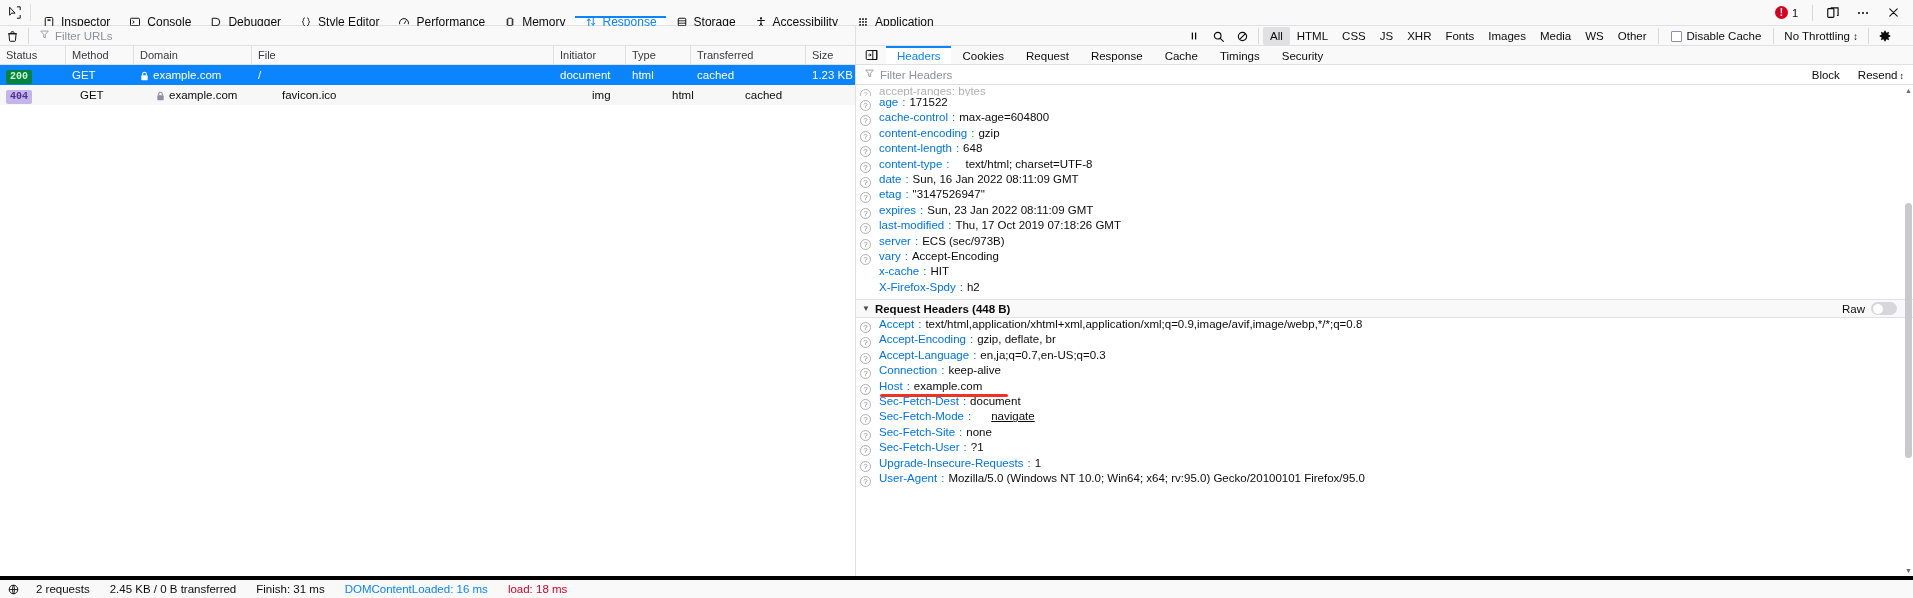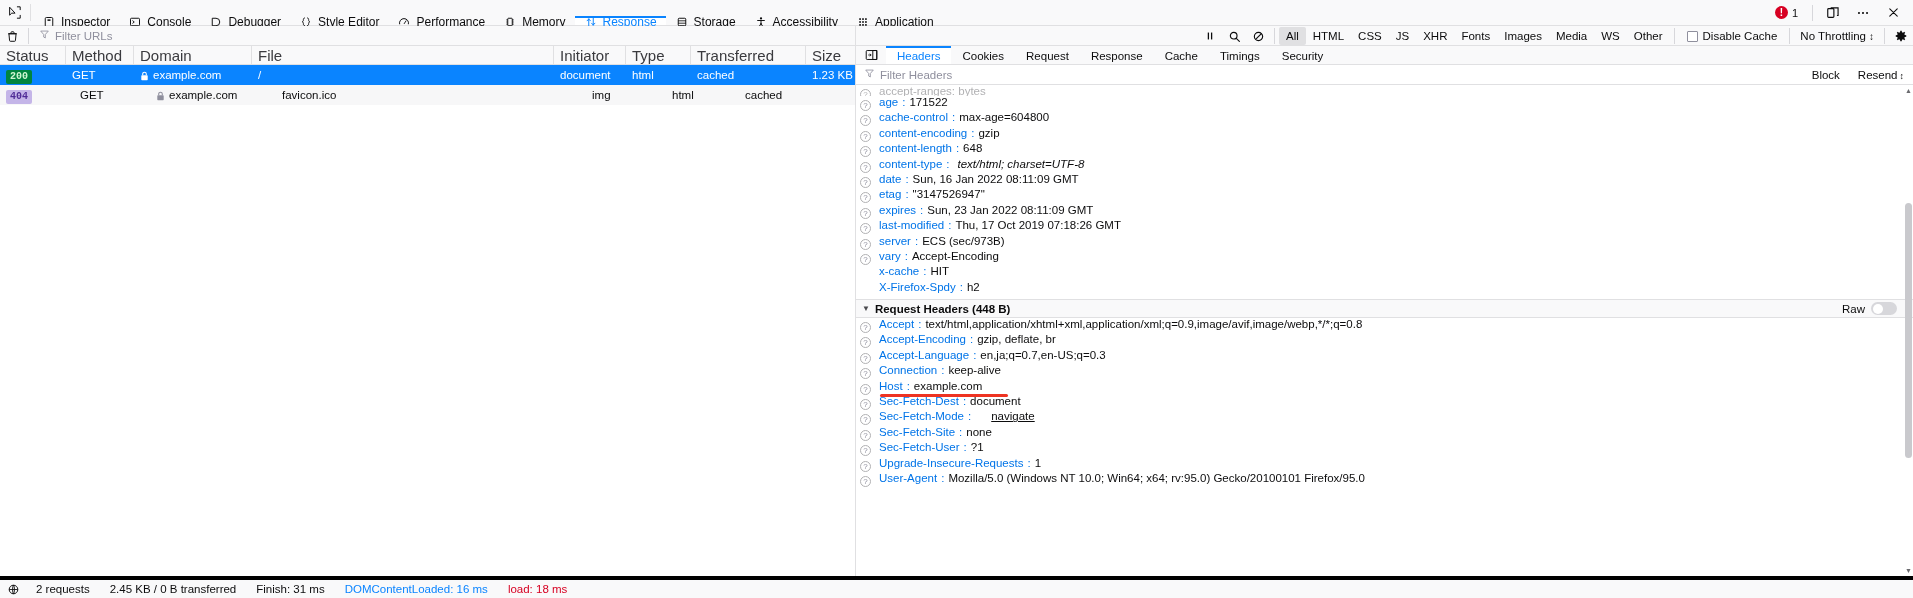--- a/index.html
+++ b/index.html
@@ -58,21 +58,21 @@
   .right-pane { flex:1 1 auto; display:flex; flex-direction:column; min-width:0; min-height:0; }
 
   
   .net-toolbar {
     height: 20px; min-height:20px;
     display:flex; align-items:flex-start;
     background:#f9f9fa;
     border-bottom: 1px solid #e0e0e2;
   }
   .left-toolbar { width:856px; min-width:856px; display:flex; align-items:center; height:20px; border-right:1px solid #e0e0e2; }
-  .right-toolbar { flex:1 1 auto; display:flex; align-items:center; height:20px; justify-content:flex-end; padding-right:0; }
+  .right-toolbar { flex:1 1 auto; display:flex; align-items:center; height:20px; justify-content:flex-end; padding-right:16px; }
   .trash-btn { width:24px; display:flex; align-items:center; justify-content:center; cursor:pointer; }
   .filter-urls {
     display:flex; align-items:center; gap:5px; flex:1 1 auto; padding-left:6px; cursor:text;
   }
   .filter-urls .ph { color:#8f8f9d; font-size:11.5px; }
   .pause-btn, .search-btn, .block-btn {
     width:24px; height:20px; display:flex; align-items:center; justify-content:center; cursor:pointer;
   }
   .type-filters { display:flex; align-items:center; gap:0px; }
   .type-filter {
@@ -85,21 +85,21 @@
     width:11px; height:11px; border:1px solid #8f8f9d; background:#fff; border-radius:1px; display:inline-block;
   }
   .throttle { display:flex; align-items:center; gap:3px; padding:0 6px; cursor:pointer; font-size:11.5px; }
   .gear-btn { width:24px; height:20px; display:flex; align-items:center; justify-content:center; cursor:pointer; }
 
   
   .req-table { flex:1 1 auto; display:flex; flex-direction:column; min-height:0; overflow:hidden; background:#fff; }
   .req-head {
     display:flex; height:19px; min-height:19px;
     background:#f9f9fa; border-bottom:1px solid #e0e0e2;
-    font-size:15px; color:#3a3a3e;
+    font-size:11px; color:#3a3a3e;
   }
   .req-head .th {
     padding:2px 0 2px 6px; border-right:1px solid #e0e0e2; overflow:hidden; white-space:nowrap;
     cursor:pointer; line-height:15px;
   }
   .req-rows { flex:1 1 auto; overflow:hidden; }
   .req-row {
     display:flex; height:20px; align-items:center; font-size:11.5px; cursor:pointer;
   }
   .req-row.selected { background:#0a84ff; color:#fff; }
@@ -540,21 +540,21 @@
         <div class="hdr-row">
           <span class="qmark">?</span>
           <span class="hdr-name">content-length</span>
             <span style="color:#0074e8;">:</span>
           <span class="hdr-val" style="margin-left:4px;">648</span>
         </div>
         <div class="hdr-row">
           <span class="qmark">?</span>
           <span class="hdr-name">content-type</span>
             <span style="color:#0074e8;">:</span>
-          <span class="hdr-val" style="margin-left:8px;font-style:italic;">text/html; charset=UTF-8</span>
+          <span class="hdr-val" style="margin-left:16px;">text/html; charset=UTF-8</span>
         </div>
         <div class="hdr-row">
           <span class="qmark">?</span>
           <span class="hdr-name">date</span>
             <span style="color:#0074e8;">:</span>
           <span class="hdr-val" style="margin-left:4px;">Sun, 16 Jan 2022 08:11:09 GMT</span>
         </div>
         <div class="hdr-row">
           <span class="qmark">?</span>
           <span class="hdr-name">etag</span>

